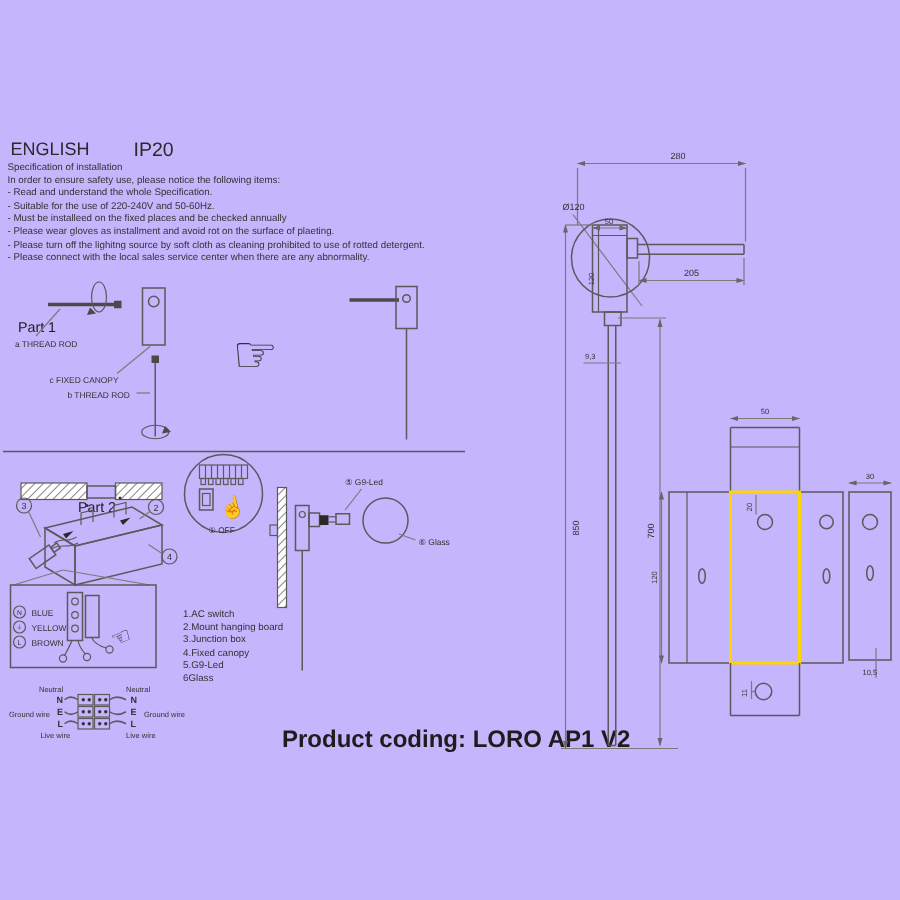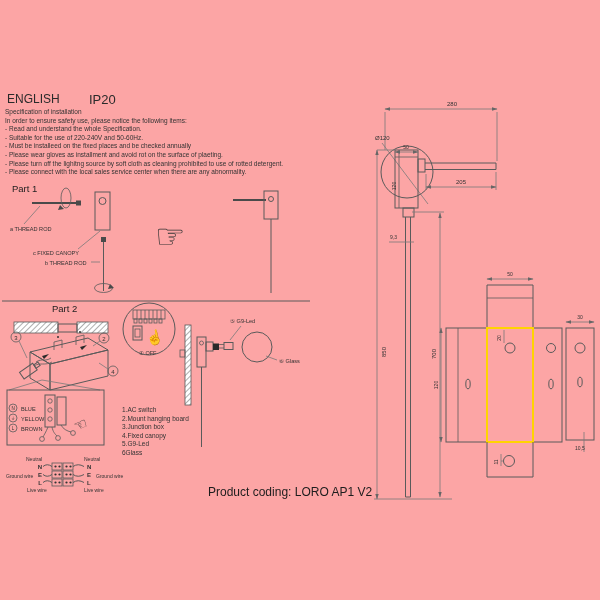--- a/index.html
+++ b/index.html
@@ -1,27 +1,27 @@
 <!DOCTYPE html>
 <html><head>
 <meta charset="utf-8">
 <style>
   * { margin:0; padding:0; box-sizing:border-box; }
   html,body { width:600px; height:600px; }
   body { background:#fff; font-family:"Liberation Sans", sans-serif; color:#222; position:relative; overflow:hidden; }
-  .page { position:absolute; inset:0; background:#fca5a5; outline:1px solid #d9d9d9; }
+  .page { position:absolute; inset:0; background:#c4b5fd; outline:1px solid #d9d9d9; }
   .abs { position:absolute; }
   .hdr-lang { left:7px; top:92px; font-size:12px; color:#2a2a2a; }
   .hdr-ip { left:89px; top:92px; font-size:13px; color:#2a2a2a; }
   .spec { left:5px; top:108px; font-size:6.5px; line-height:8.6px; color:#333; white-space:nowrap; }
-  .part-title { font-size:9.5px; color:#1d1d1d; }
+  .part-title { font-size:9.5px; color:#1d1d1d;margin-top:30px; }
   .part1-title { left:12px; top:183px; }
   .part2-title { left:12px; top:303px;padding-left:40px; }
   .parts-list { left:122px; top:406px; font-size:6.5px; line-height:8.6px; color:#333; }
-  .product { left:208px; top:485px; font-size:12px; color:#1d1d1d; }
+  .product { left:188px; top:485px; font-size:16px; color:#1d1d1d;font-weight:bold; }
   svg.art { position:absolute; left:0; top:0; }
   svg text { font-family:"Liberation Sans", sans-serif; fill:#333; }
   .ln   { stroke:#5a5a5a; stroke-width:1; fill:none; }
   .lnth { stroke:#5a5a5a; stroke-width:0.8; fill:none; }
   .ln2  { stroke:#4a4a4a; stroke-width:2.2; fill:none; }
   .dim  { stroke:#7a7a7a; stroke-width:0.8; fill:none; }
   .dimt { font-size:6px; }
   .dimt5 { font-size:5px; }
   .lbl  { font-size:5.6px; }
   .wlbl { font-size:5px; }

